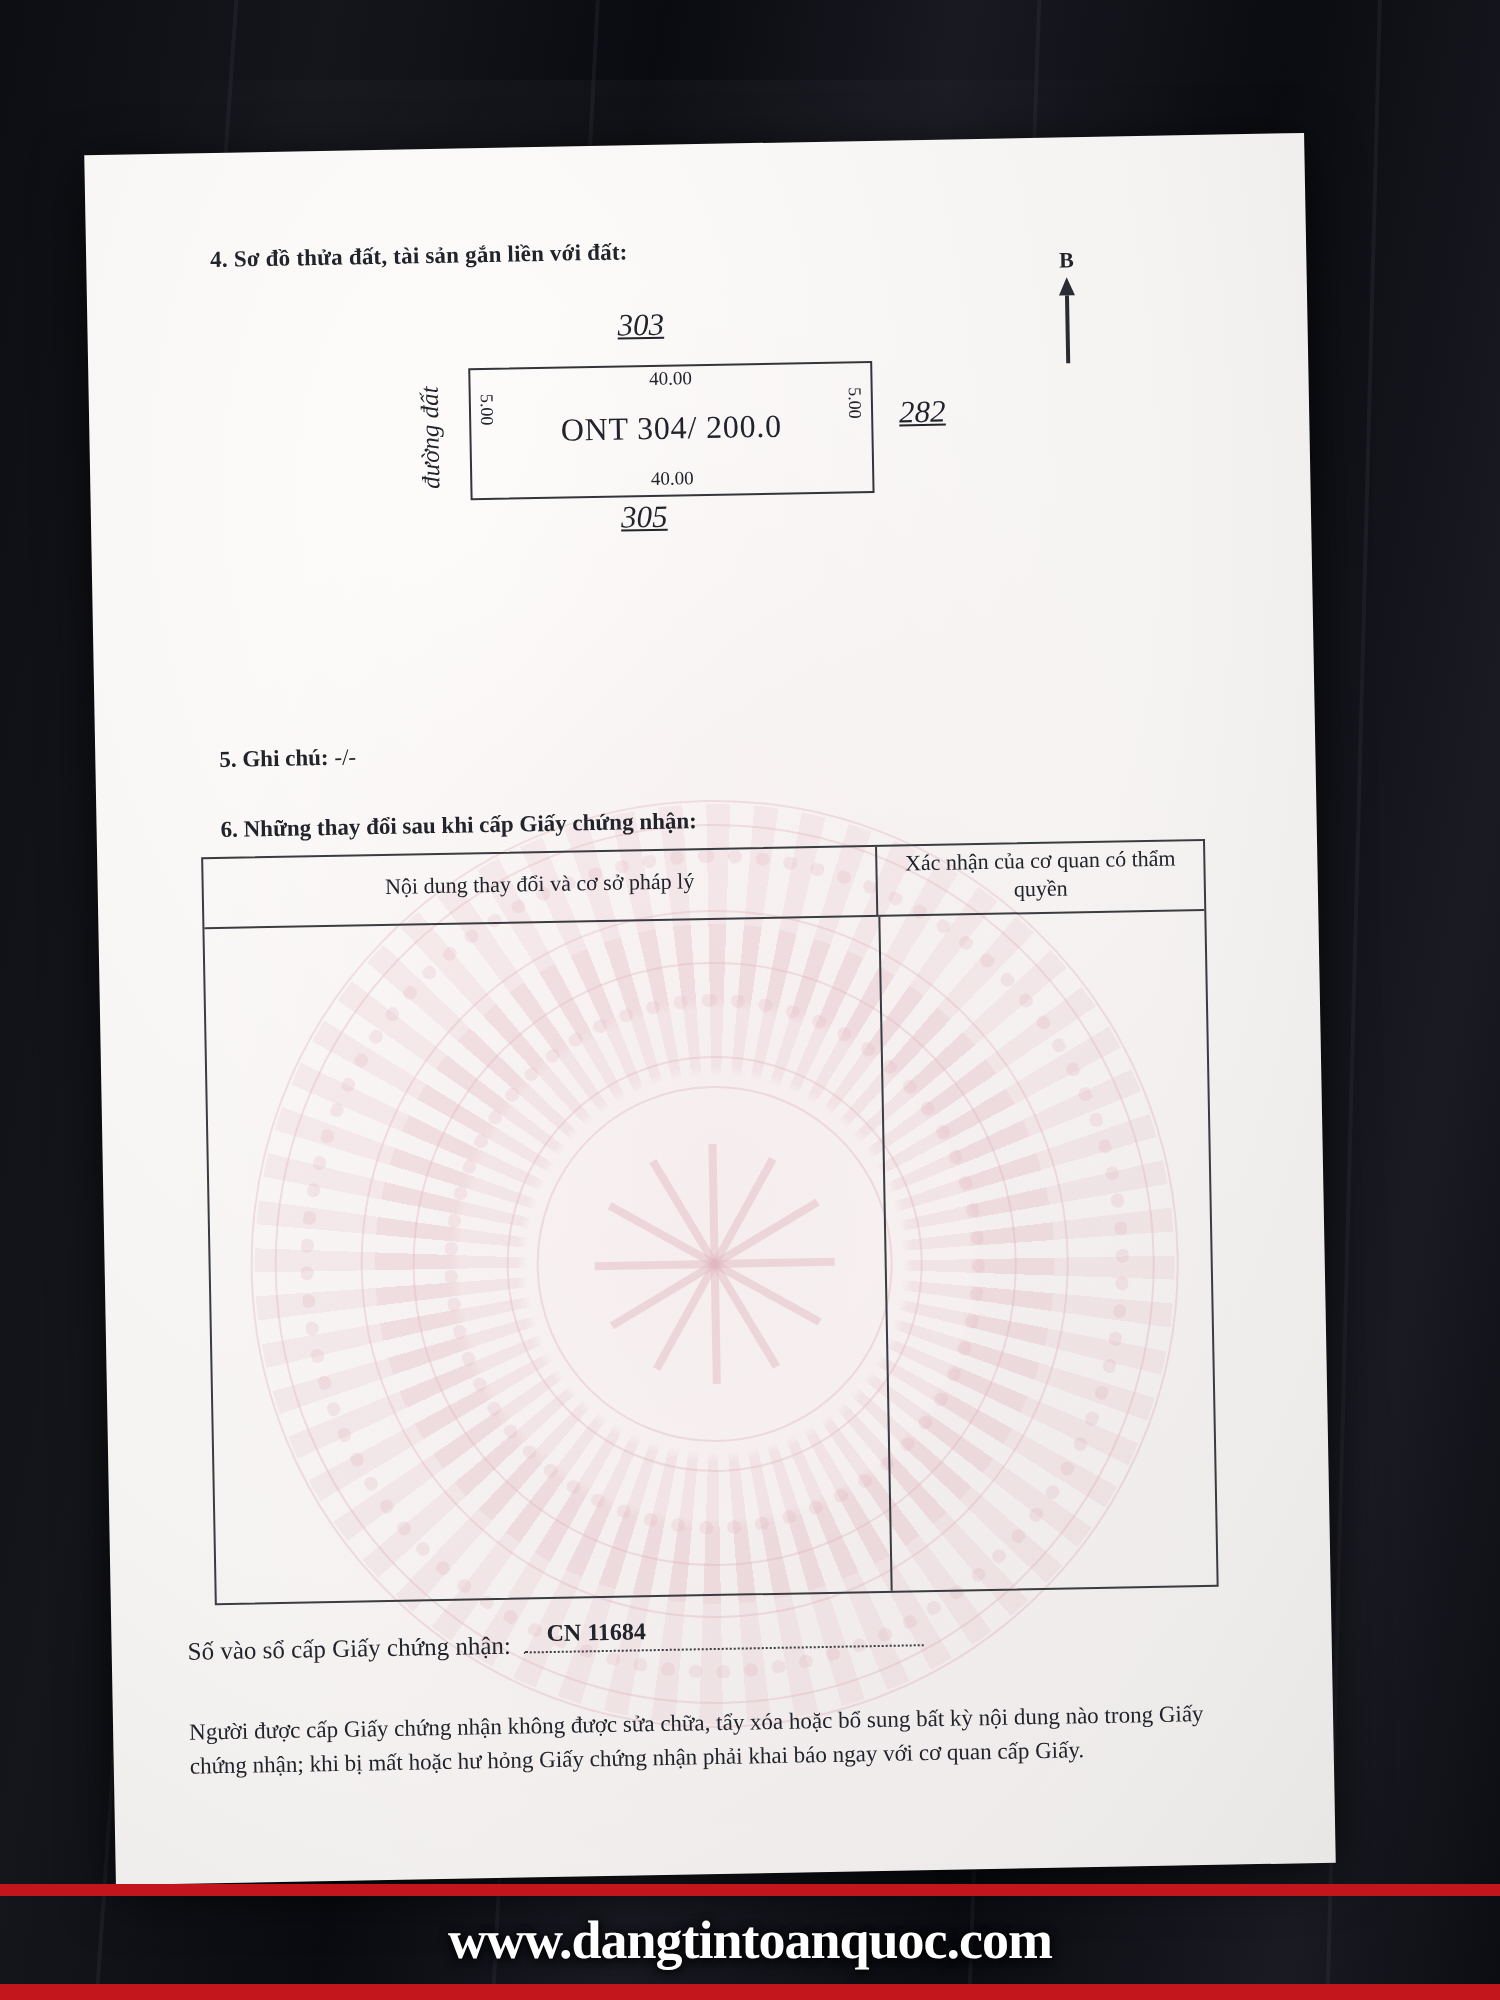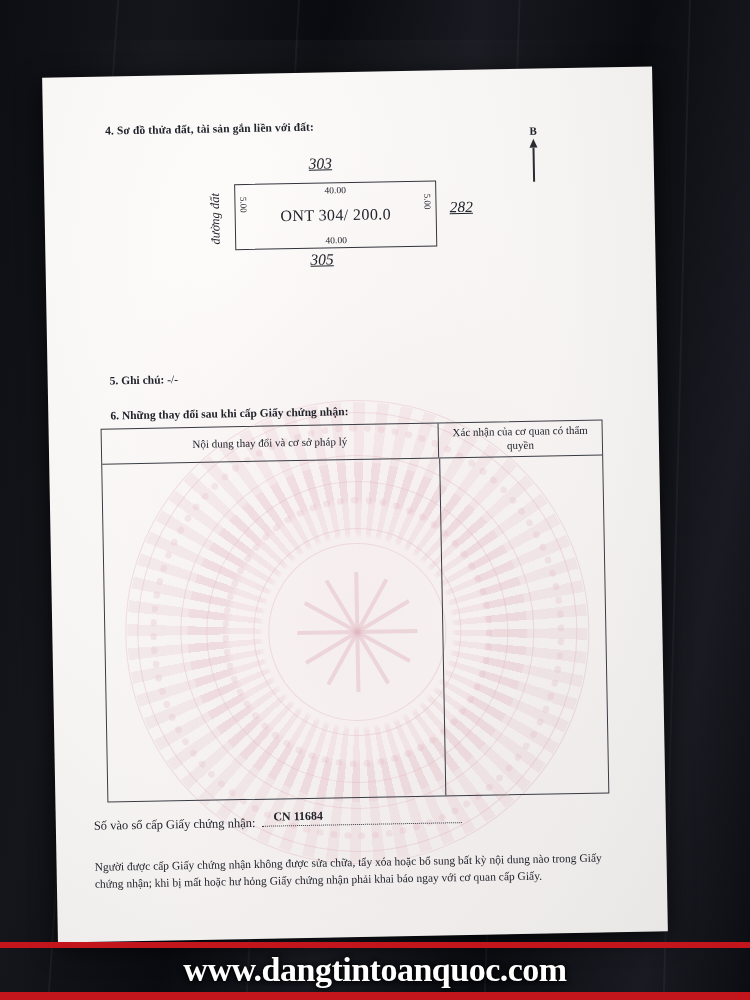--- a/index.html
+++ b/index.html
@@ -320,21 +320,21 @@
     height: 60px;
     display: flex;
     align-items: center;
     justify-content: center;
     pointer-events: none;
   }
   .banner-text {
     color: #fff;
     font-family: "Liberation Serif", serif;
     font-weight: bold;
-    font-size: 34px;
+    font-size: 27px;
     letter-spacing: -0.5px;
     text-shadow: 0 0 4px rgba(0,0,0,0.9), 0 2px 6px rgba(0,0,0,0.8);
     white-space: nowrap;
   }
   .banner-bar {
     position: absolute;
     left: 0; bottom: 0;
     width: 750px; height: 8px;
     background: #c3161c;
   }

